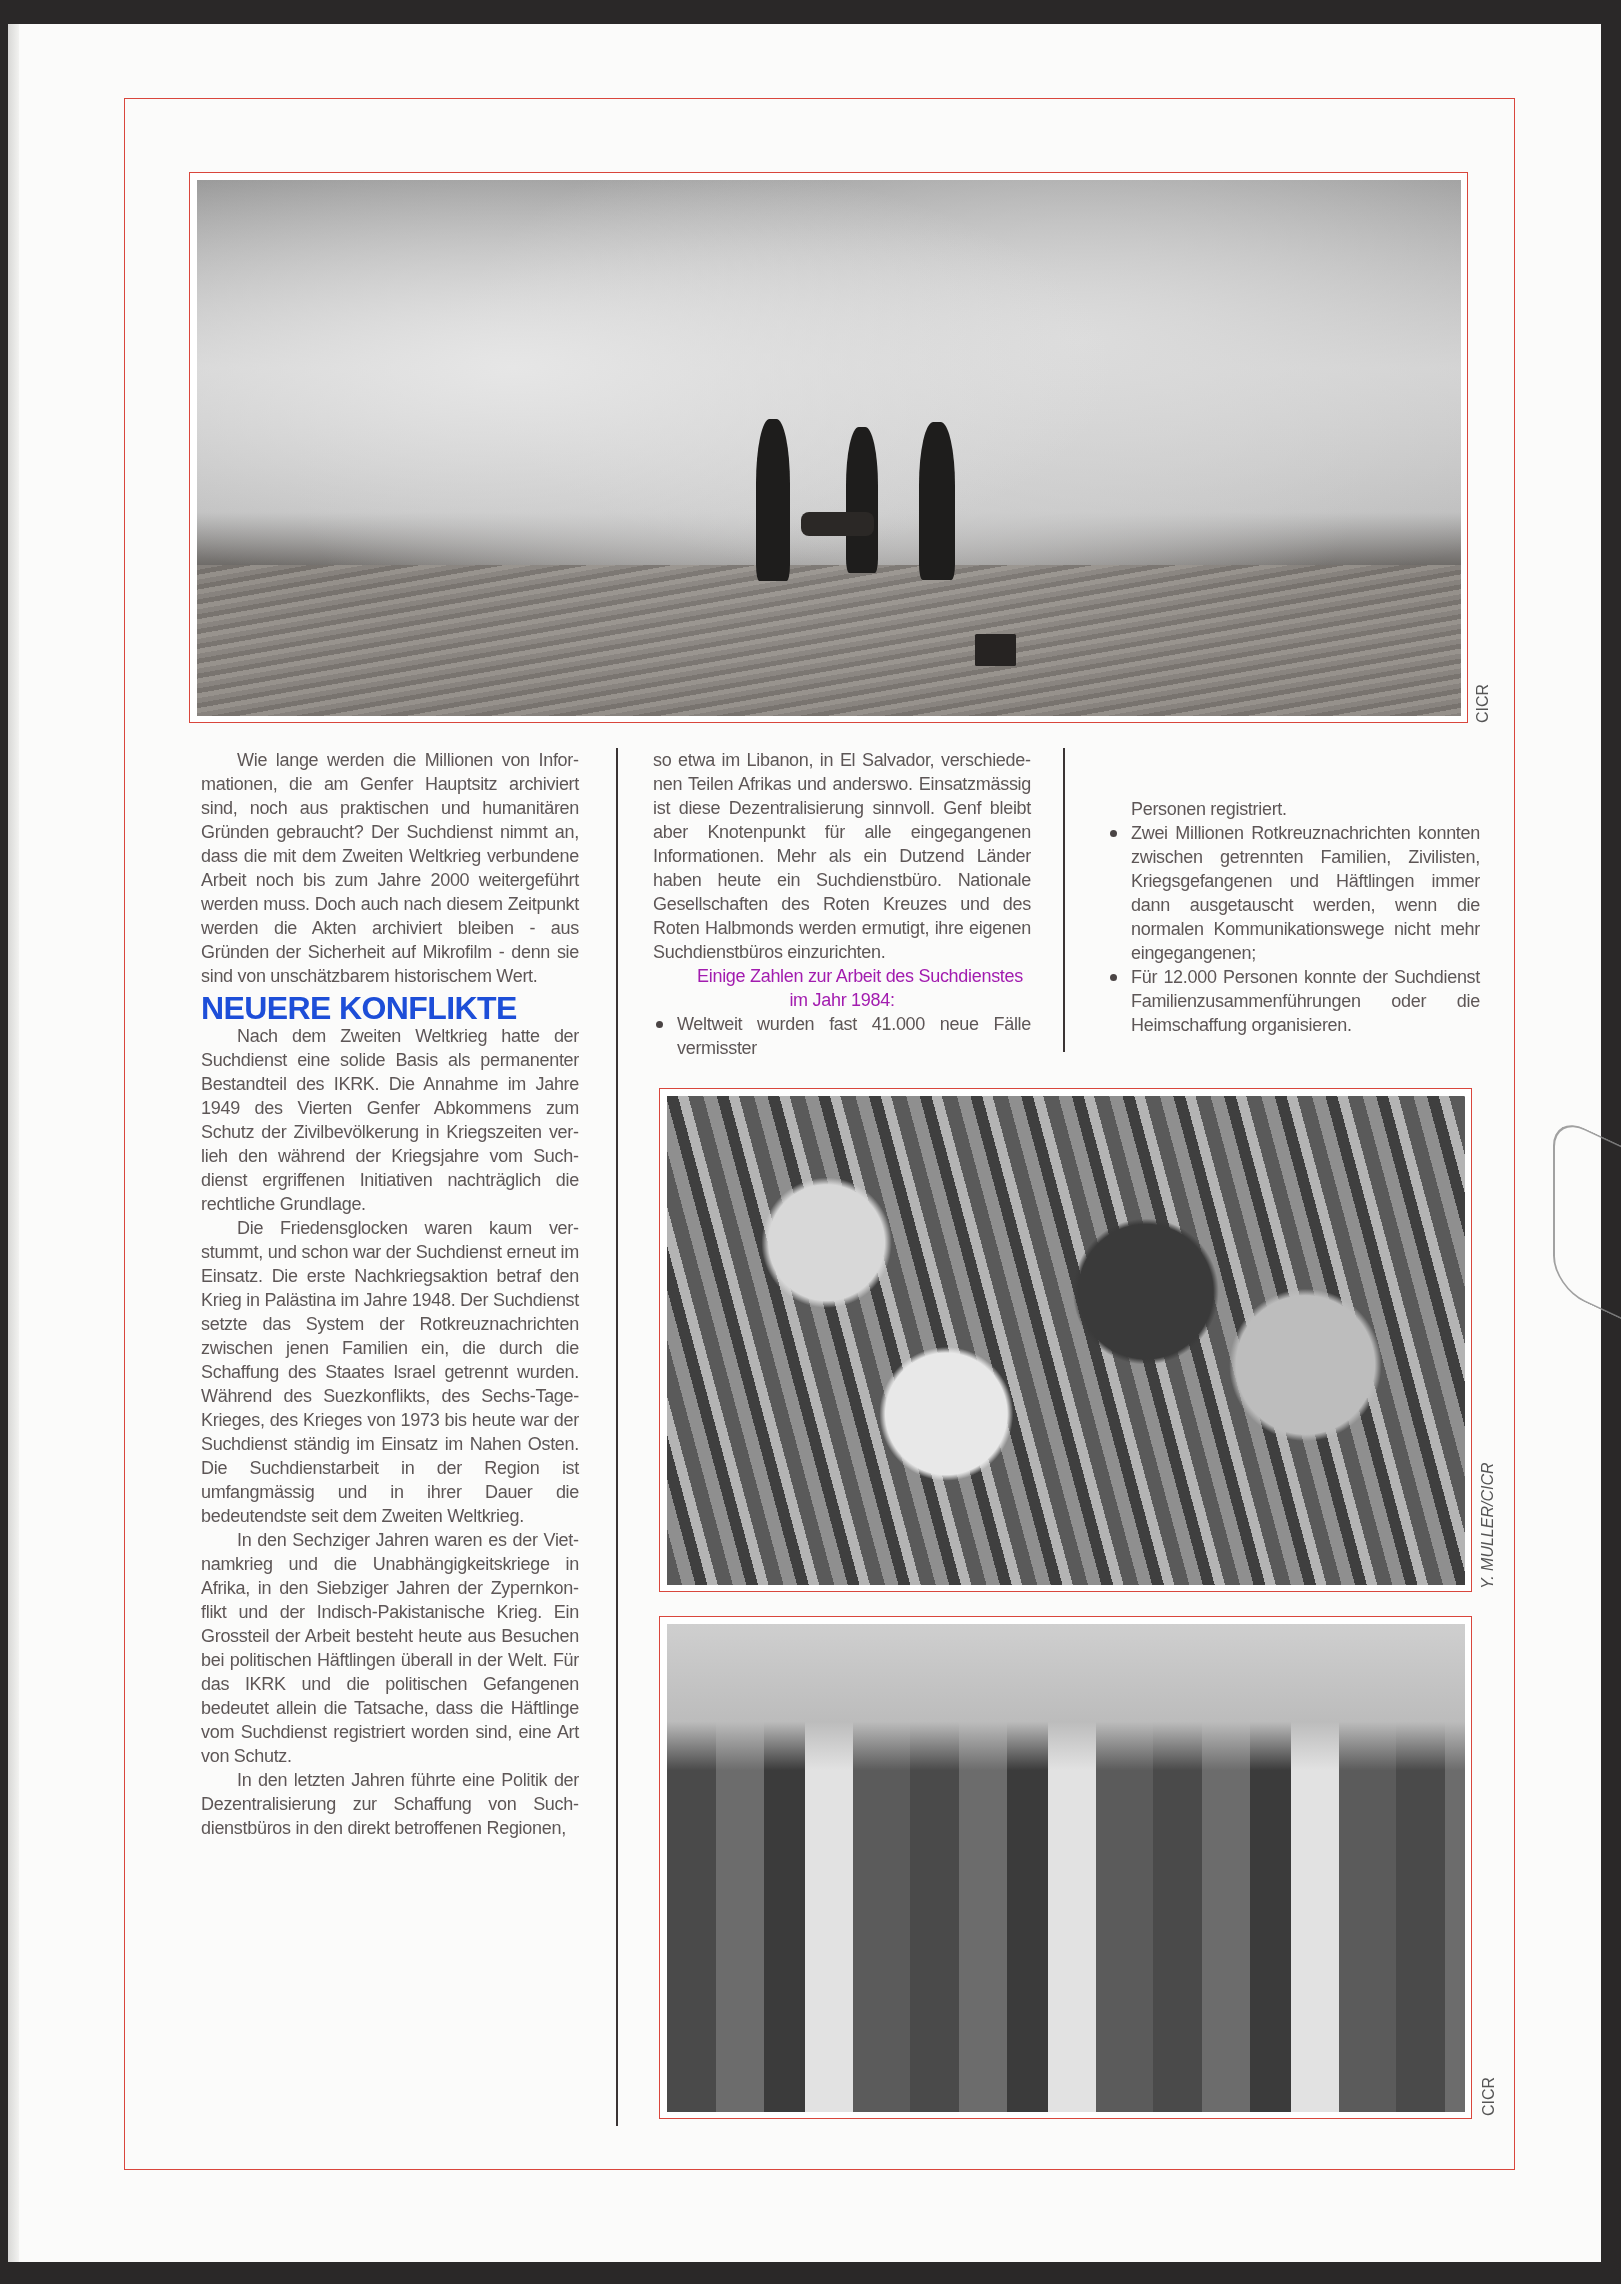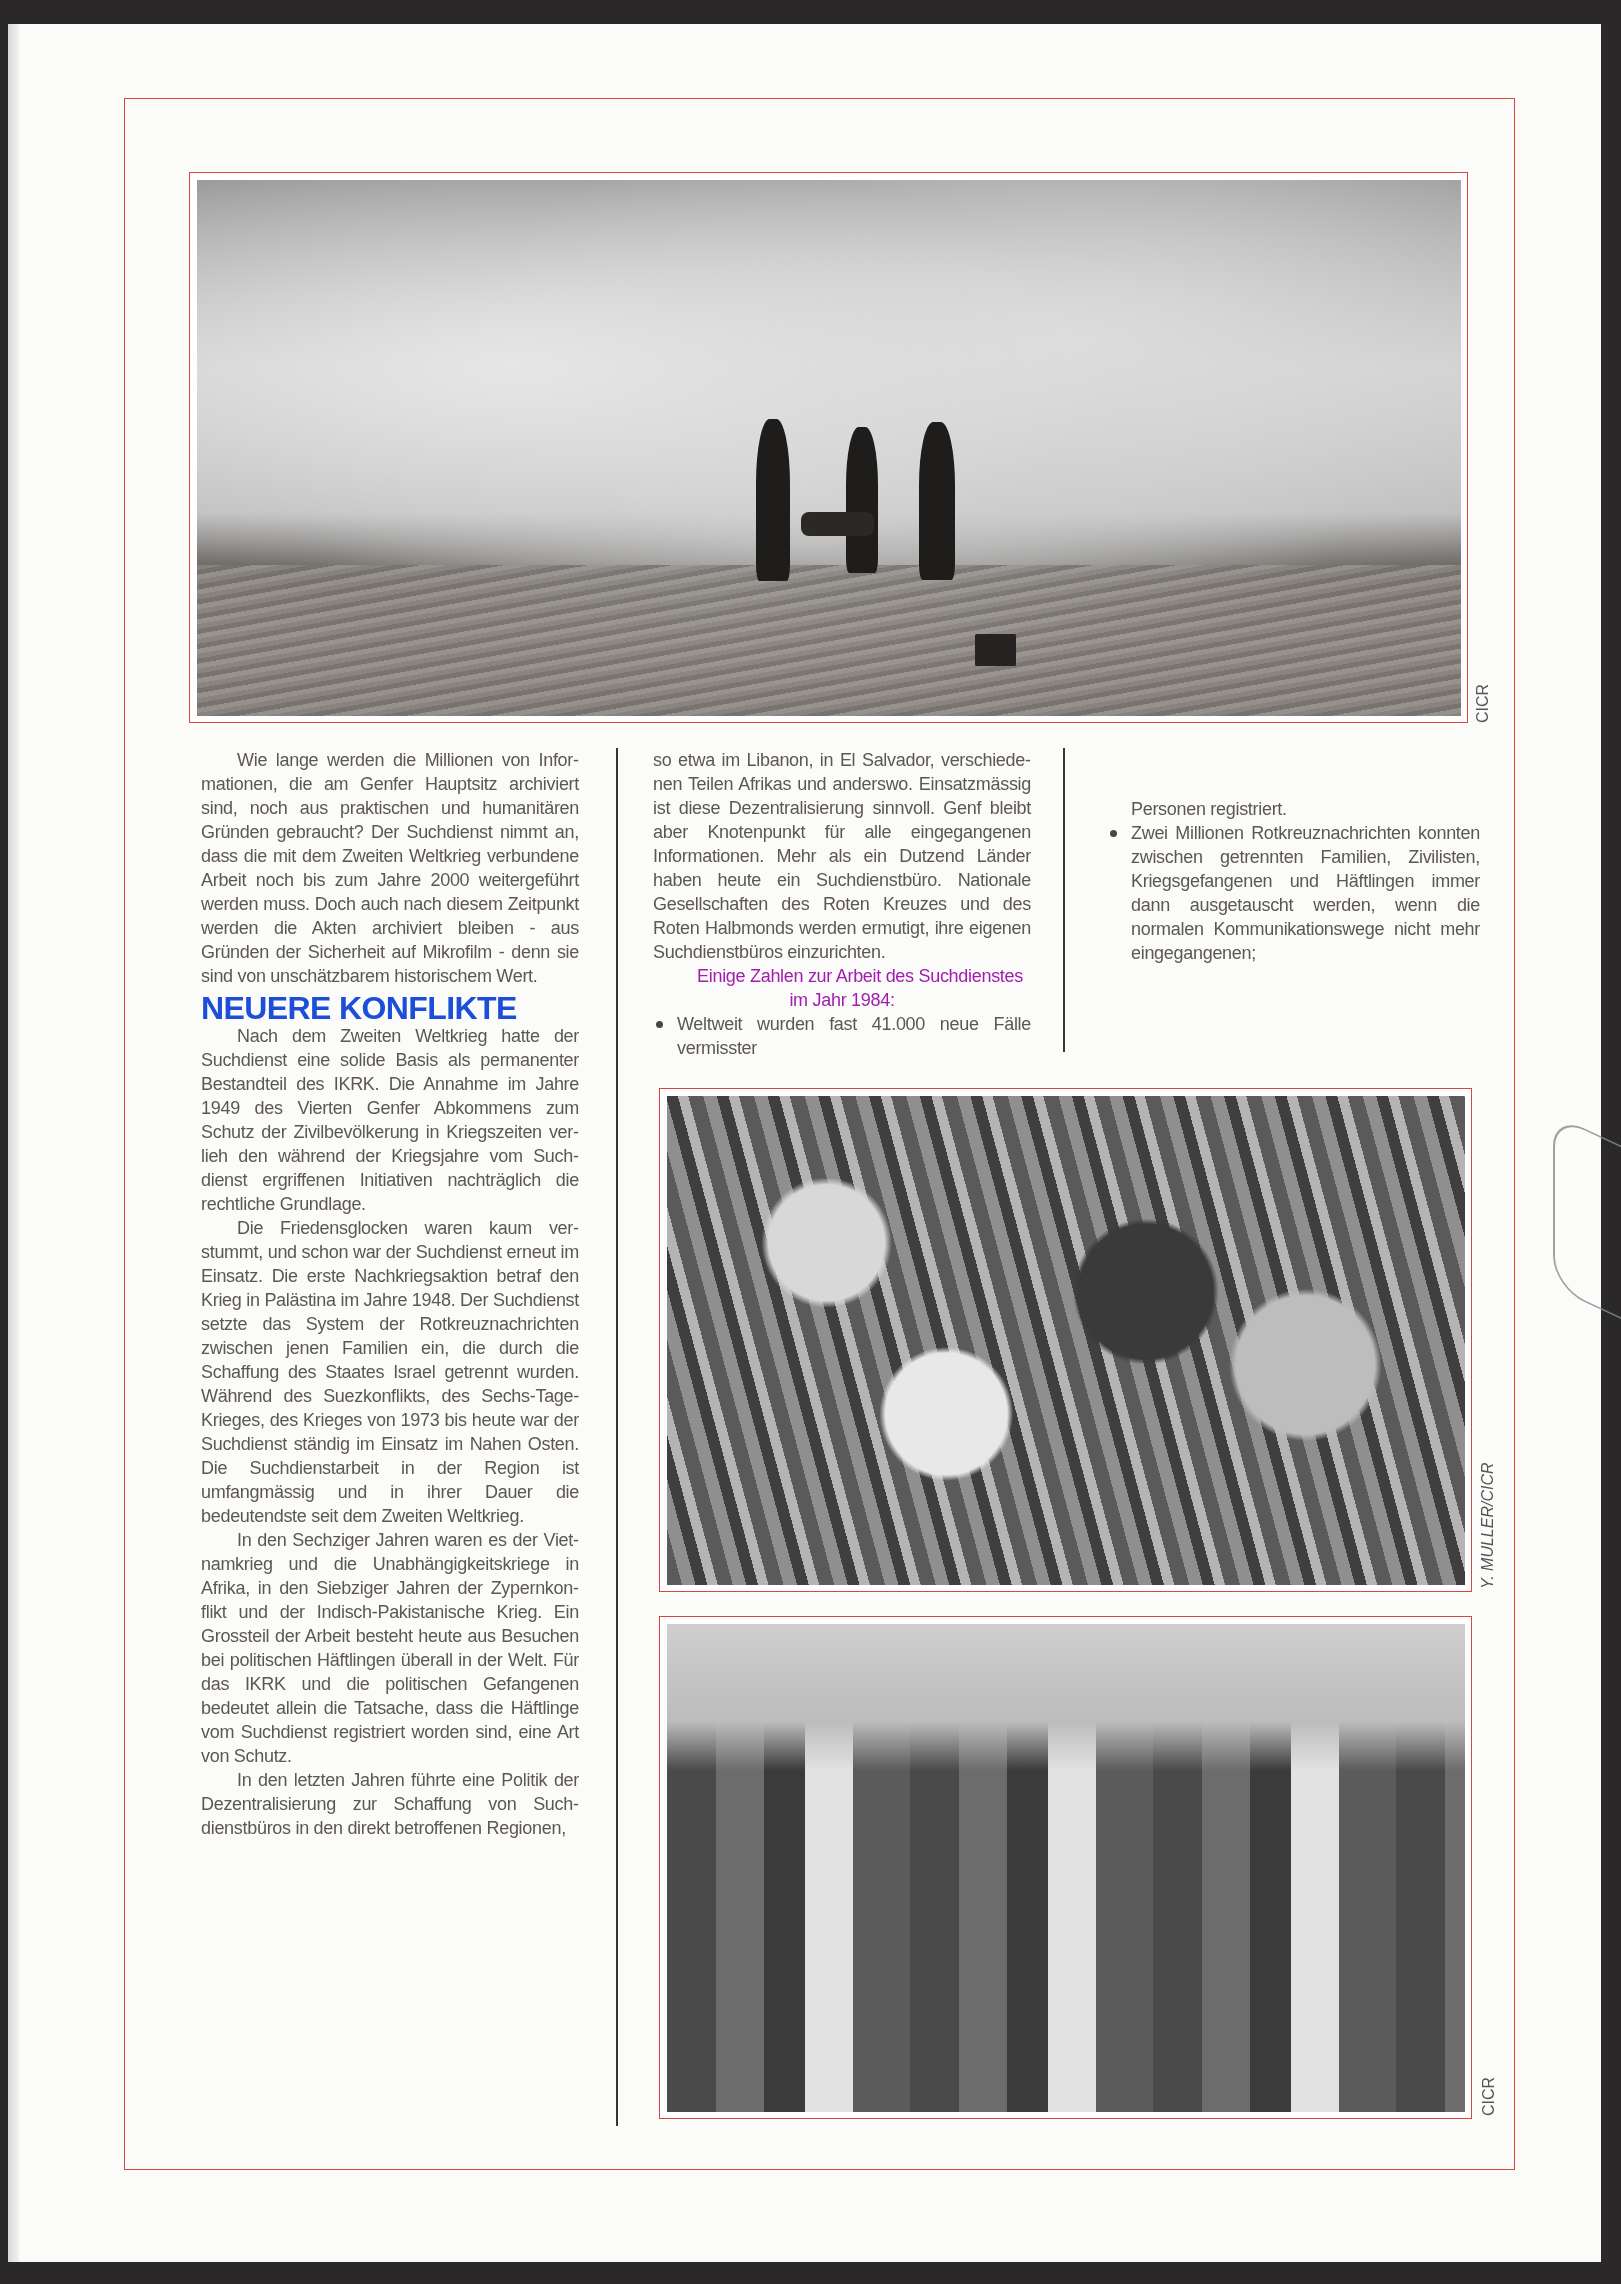--- a/index.html
+++ b/index.html
@@ -163,18 +163,22 @@
     </ul>
   </div>
 
   <div class="col" id="col3">
     <p class="cont">Personen registriert.</p>
     <ul class="bullets">
       <li>
         <span class="dot"></span>
         <span>Zwei Millionen Rotkreuznachrichten konnten zwi­schen getrennten Familien, Zivilisten, Kriegsge­fangenen und Häftlingen immer dann ausge­tauscht werden, wenn die normalen Kommunika­tionswege nicht mehr eingegangenen;</span>
       </li>
+      <li>
+        <span class="dot"></span>
+        <span>Für 12.000 Personen konnte der Suchdienst Fami­lienzusammenführungen oder die Heimschaffung organisieren.</span>
+      </li>
     </ul>
   </div>
 </div>
 
 <div class="clip"></div>
 
 
 </body></html>

